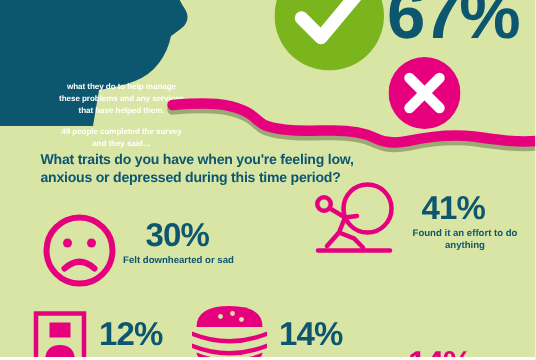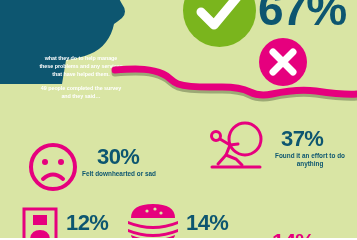--- a/index.html
+++ b/index.html
@@ -234,39 +234,40 @@
     <path d="M115,12 C140,10 152,11 163,16 C170,19 172,24 178,26
              C190,30 206,29 222,29 C236,29 244,31 250,34
              C256,37 262,38 272,36 C286,33 300,31 316,33
              C330,35 344,37 357,36" fill="none" stroke="#2a3a20" stroke-width="7" stroke-linecap="round" opacity="0.35" transform="translate(0,3)"></path>
     <path d="M115,12 C140,10 152,11 163,16 C170,19 172,24 178,26
              C190,30 206,29 222,29 C236,29 244,31 250,34
              C256,37 262,38 272,36 C286,33 300,31 316,33
              C330,35 344,37 357,36" fill="none" stroke="#e6007e" stroke-width="7" stroke-linecap="round"></path>
   </svg>
 
+  <div class="question">What traits do you have when you're feeling low, anxious or depressed during this time period?</div>
 
   <svg class="sad-icon" viewBox="0 0 52 52">
     <circle cx="26" cy="26" r="22" fill="none" stroke="#e6007e" stroke-width="4"></circle>
     <circle cx="18" cy="21" r="3" fill="#e6007e"></circle>
     <circle cx="34" cy="21" r="3" fill="#e6007e"></circle>
     <path d="M16 38 Q26 29 36 38" fill="none" stroke="#e6007e" stroke-width="4" stroke-linecap="round"></path>
   </svg>
   <div class="stat-15">30%</div>
   <div class="label-15">Felt downhearted or sad</div>
 
   <svg class="push-icon" viewBox="0 0 58 58">
     <circle cx="37" cy="22" r="16" fill="none" stroke="#e6007e" stroke-width="3"></circle>
     <circle cx="8" cy="19" r="4.5" fill="none" stroke="#e6007e" stroke-width="3"></circle>
     <path d="M12 22 L22 28 L30 27" fill="none" stroke="#e6007e" stroke-width="3" stroke-linecap="round"></path>
     <path d="M22 28 L18 38 L10 47" fill="none" stroke="#e6007e" stroke-width="3" stroke-linecap="round"></path>
     <path d="M18 38 L28 42 L34 48" fill="none" stroke="#e6007e" stroke-width="3" stroke-linecap="round"></path>
     <path d="M4 50 L52 50" fill="none" stroke="#e6007e" stroke-width="3" stroke-linecap="round"></path>
   </svg>
-  <div class="stat-17">37%</div>
+  <div class="stat-17">41%</div>
   <div class="label-17">Found it an effort to do anything</div>
 
   <svg class="photo-icon" viewBox="0 0 36 36">
     <rect x="2" y="2" width="32" height="32" fill="none" stroke="#e6007e" stroke-width="3"></rect>
     <rect x="11" y="8" width="14" height="10" fill="#e6007e"></rect>
     <path d="M8 34 Q8 23 18 23 Q28 23 28 34 Z" fill="#e6007e"></path>
   </svg>
   <div class="stat-12">12%</div>
 
   <svg class="burger-icon" viewBox="0 0 52 40">

